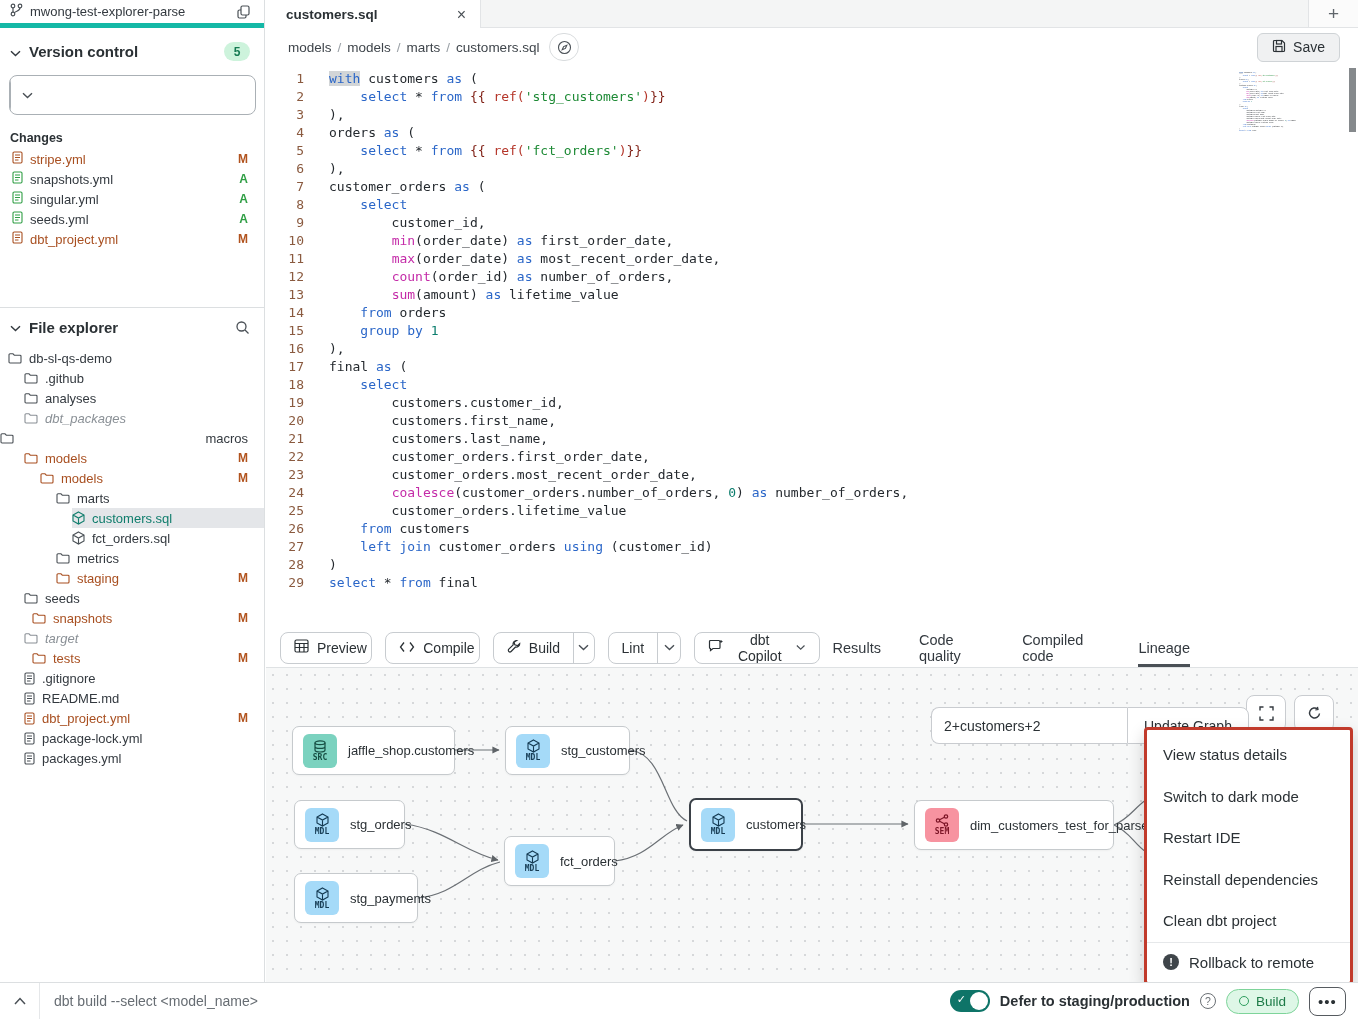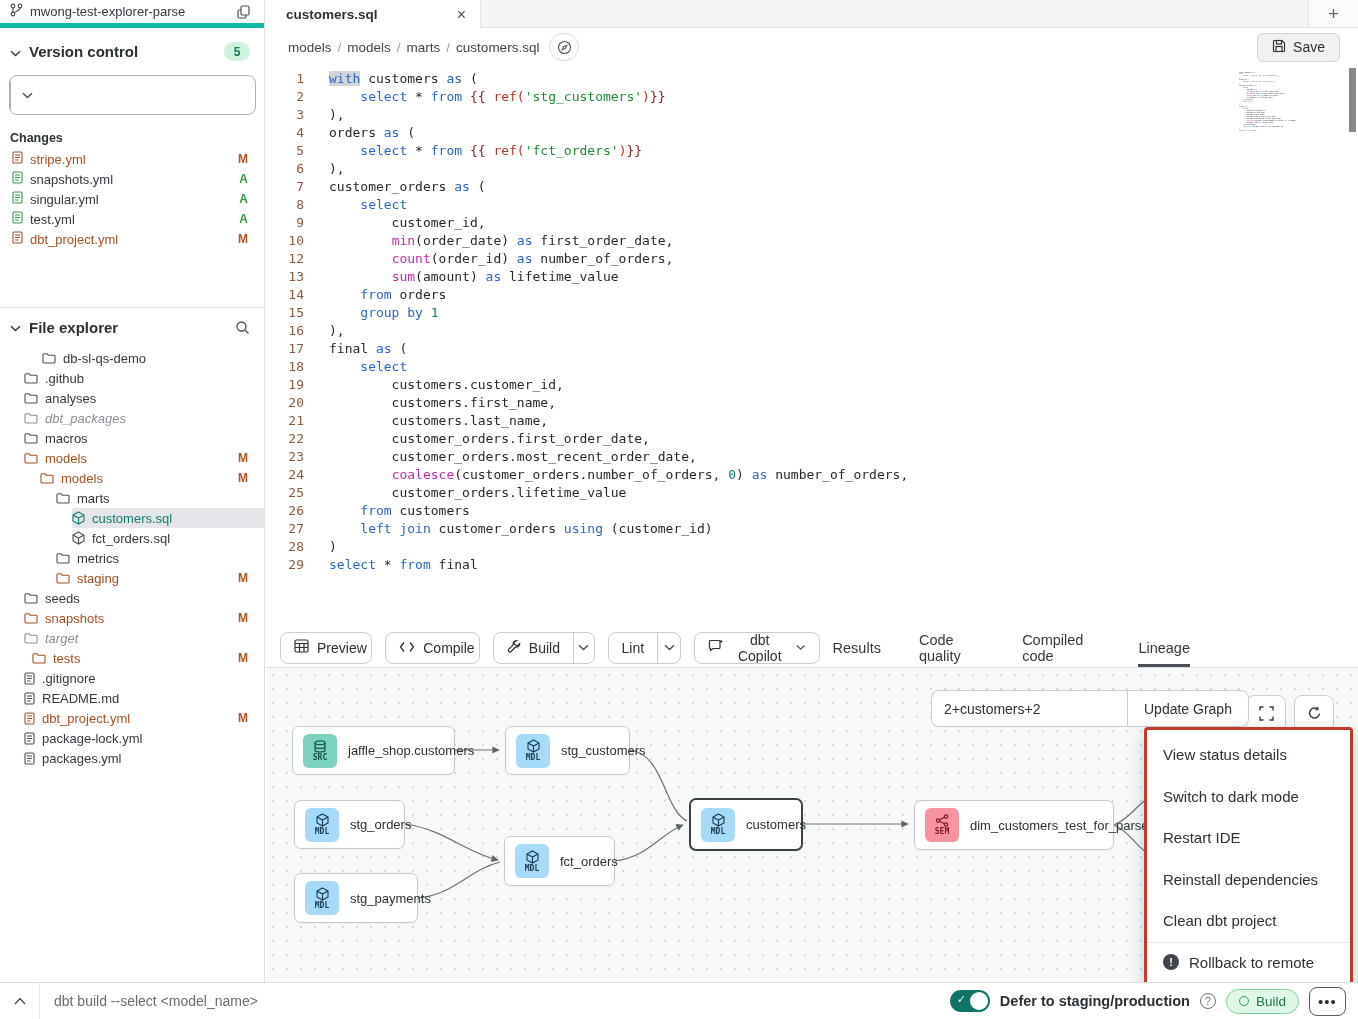--- a/index.html
+++ b/index.html
@@ -91,21 +91,21 @@
     display:flex; align-items:center; gap:11px; padding-left:10px; cursor:pointer; box-shadow:0 1px 2px rgba(0,0,0,.04); }
   .lg-node.sel { border:2px solid #3b4148; }
   .lg-badge { width:34px; height:34px; border-radius:6px; display:flex; flex-direction:column; align-items:center; justify-content:center; flex:none; }
   .lg-badge .btxt { font-family:"DejaVu Sans Mono", monospace; font-size:8px; font-weight:bold; line-height:9px; }
   .bg-SRC { background:#7bd2bf; color:#174f43; }
   .bg-MDL { background:#a5daf8; color:#143a52; }
   .bg-SEM { background:#f793a0; color:#7c1627; }
   .lg-label { font-size:13px; color:#2b3135; white-space:nowrap; }
   .lg-edges { position:absolute; left:0; top:0; pointer-events:none; }
 
-  .lg-search { position:absolute; left:665px; top:22px; display:flex; z-index:5; }
+  .lg-search { position:absolute; left:665px; top:39px; display:flex; z-index:5; }
   .lg-search input { width:196px; height:37px; border:1px solid #c9ccd0; border-right:none; border-radius:8px 0 0 8px;
     padding:0 12px; font-size:14px; color:#2b3135; outline:none; background:#fff; font-family:"Liberation Sans",sans-serif; }
   .upd-btn { height:37px; padding:0 16px; background:#fff; border:1px solid #c9ccd0; border-radius:0 8px 8px 0;
     font-size:14px; color:#2b3135; cursor:pointer; }
   .sq-btn { position:absolute; top:27px; width:40px; height:37px; background:#fff; border:1px solid #c9ccd0;
     border-radius:8px; display:flex; align-items:center; justify-content:center; color:#33393f; cursor:pointer; z-index:4; }
 
   .ctx-menu { position:absolute; left:878px; top:59px; width:209px; background:#fff;
     border:3px solid #c13a2b; border-radius:4px; box-shadow:0 6px 16px rgba(0,0,0,.18); z-index:20; padding-top:4px; }
   .ctx-item { height:41.5px; display:flex; align-items:center; padding-left:16px; font-size:15px; color:#2b3135; cursor:pointer; gap:10px; }
@@ -200,21 +200,21 @@
               <path d="M3 4 H8 M3 6.5 H8 M3 9 H6.5"></path>
             </svg></span>
           <span class="nm">singular.yml</span>
           <span class="st-letter st-A">A</span>
         </div>
         <div class="chg-row add">
           <span class="fi" style="color:#2f9e44"><svg width="11" height="13" viewBox="0 0 11 13" fill="none" stroke="#2f9e44" stroke-width="1.1">
               <rect x="1" y="1" width="9" height="11" rx="1.2"></rect>
               <path d="M3 4 H8 M3 6.5 H8 M3 9 H6.5"></path>
             </svg></span>
-          <span class="nm">test.yml</span>
+          <span class="nm">seeds.yml</span>
           <span class="st-letter st-A">A</span>
         </div>
         <div class="chg-row mod">
           <span class="fi" style="color:#a84f20"><svg width="11" height="13" viewBox="0 0 11 13" fill="none" stroke="#a84f20" stroke-width="1.1">
               <rect x="1" y="1" width="9" height="11" rx="1.2"></rect>
               <path d="M3 4 H8 M3 6.5 H8 M3 9 H6.5"></path>
             </svg></span>
           <span class="nm">dbt_project.yml</span>
           <span class="st-letter st-M">M</span>
         </div>
@@ -229,21 +229,21 @@
         </span>
         <span class="label">File explorer</span>
         <button class="icon-btn">
           <svg width="15" height="15" viewBox="0 0 15 15" fill="none" stroke="#4a5056" stroke-width="1.3">
             <circle cx="6.5" cy="6.5" r="4.5"></circle>
               <path d="M10 10 L13.5 13.5"></path>
           </svg>
         </button>
       </div>
       <div class="tree" id="file-tree">
-          <div class="tree-row" style="padding-left: 8px; margin-left: 34px;">
+          <div class="tree-row" style="padding-left: 8px;">
             <span class="inner">
               <span class="ticon">
                 <svg width="14" height="12" viewBox="0 0 14 12" fill="none" stroke="#4a5056" stroke-width="1.1">
                   <path d="M1 2.8 A1 1 0 0 1 2 1.8 H5 L6.3 3.2 H12 A1 1 0 0 1 13 4.2 V10 A1 1 0 0 1 12 11 H2 A1 1 0 0 1 1 10 Z"></path>
                 </svg>
               </span>
               <span class="nm">db-sl-qs-demo</span>
             </span>
           </div>
           <div class="tree-row" style="padding-left: 24px;">
@@ -269,21 +269,21 @@
           <div class="tree-row muted" style="padding-left: 24px;">
             <span class="inner">
               <span class="ticon">
                 <svg width="14" height="12" viewBox="0 0 14 12" fill="none" stroke="#8a9096" stroke-width="1.1">
                   <path d="M1 2.8 A1 1 0 0 1 2 1.8 H5 L6.3 3.2 H12 A1 1 0 0 1 13 4.2 V10 A1 1 0 0 1 12 11 H2 A1 1 0 0 1 1 10 Z"></path>
                 </svg>
               </span>
               <span class="nm">dbt_packages</span>
             </span>
           </div>
-          <div class="tree-row" style="padding-left: 24px;">
+          <div class="tree-row" style=" text-align: right;">
             <span class="inner">
               <span class="ticon">
                 <svg width="14" height="12" viewBox="0 0 14 12" fill="none" stroke="#4a5056" stroke-width="1.1">
                   <path d="M1 2.8 A1 1 0 0 1 2 1.8 H5 L6.3 3.2 H12 A1 1 0 0 1 13 4.2 V10 A1 1 0 0 1 12 11 H2 A1 1 0 0 1 1 10 Z"></path>
                 </svg>
               </span>
               <span class="nm">macros</span>
             </span>
           </div>
           <div class="tree-row mod" style="padding-left: 24px;">
@@ -362,21 +362,21 @@
           <div class="tree-row" style="padding-left: 24px;">
             <span class="inner">
               <span class="ticon">
                 <svg width="14" height="12" viewBox="0 0 14 12" fill="none" stroke="#4a5056" stroke-width="1.1">
                   <path d="M1 2.8 A1 1 0 0 1 2 1.8 H5 L6.3 3.2 H12 A1 1 0 0 1 13 4.2 V10 A1 1 0 0 1 12 11 H2 A1 1 0 0 1 1 10 Z"></path>
                 </svg>
               </span>
               <span class="nm">seeds</span>
             </span>
           </div>
-          <div class="tree-row mod" style="padding-left: 24px;">
+          <div class="tree-row mod" style="padding-left: 32px;">
             <span class="inner">
               <span class="ticon">
                 <svg width="14" height="12" viewBox="0 0 14 12" fill="none" stroke="#a84f20" stroke-width="1.1">
                   <path d="M1 2.8 A1 1 0 0 1 2 1.8 H5 L6.3 3.2 H12 A1 1 0 0 1 13 4.2 V10 A1 1 0 0 1 12 11 H2 A1 1 0 0 1 1 10 Z"></path>
                 </svg>
               </span>
               <span class="nm">snapshots</span>
               <span class="st-letter st-M">M</span>
             </span>
           </div>
@@ -504,20 +504,21 @@
           <div class="crow"><span class="lnum">1</span><span class="ccode"><span class="tk-kw tk-sel">with</span><span class="tk-pl"> customers </span><span class="tk-kw">as</span><span class="tk-pl"> (</span></span></div>
           <div class="crow"><span class="lnum">2</span><span class="ccode"><span class="tk-pl">    </span><span class="tk-kw">select</span><span class="tk-pl"> * </span><span class="tk-kw">from</span><span class="tk-pl"> </span><span class="tk-jj">{{</span><span class="tk-pl"> </span><span class="tk-fnr">ref(</span><span class="tk-str">'stg_customers'</span><span class="tk-fnr">)</span><span class="tk-jj">}}</span></span></div>
           <div class="crow"><span class="lnum">3</span><span class="ccode"><span class="tk-pl">),</span></span></div>
           <div class="crow"><span class="lnum">4</span><span class="ccode"><span class="tk-pl">orders </span><span class="tk-kw">as</span><span class="tk-pl"> (</span></span></div>
           <div class="crow"><span class="lnum">5</span><span class="ccode"><span class="tk-pl">    </span><span class="tk-kw">select</span><span class="tk-pl"> * </span><span class="tk-kw">from</span><span class="tk-pl"> </span><span class="tk-jj">{{</span><span class="tk-pl"> </span><span class="tk-fnr">ref(</span><span class="tk-str">'fct_orders'</span><span class="tk-fnr">)</span><span class="tk-jj">}}</span></span></div>
           <div class="crow"><span class="lnum">6</span><span class="ccode"><span class="tk-pl">),</span></span></div>
           <div class="crow"><span class="lnum">7</span><span class="ccode"><span class="tk-pl">customer_orders </span><span class="tk-kw">as</span><span class="tk-pl"> (</span></span></div>
           <div class="crow"><span class="lnum">8</span><span class="ccode"><span class="tk-pl">    </span><span class="tk-kw">select</span></span></div>
           <div class="crow"><span class="lnum">9</span><span class="ccode"><span class="tk-pl">        customer_id,</span></span></div>
           <div class="crow"><span class="lnum">10</span><span class="ccode"><span class="tk-pl">        </span><span class="tk-fn">min</span><span class="tk-pl">(order_date) </span><span class="tk-kw">as</span><span class="tk-pl"> first_order_date,</span></span></div>
+          <div class="crow"><span class="lnum">11</span><span class="ccode"><span class="tk-pl">        </span><span class="tk-fn">max</span><span class="tk-pl">(order_date) </span><span class="tk-kw">as</span><span class="tk-pl"> most_recent_order_date,</span></span></div>
           <div class="crow"><span class="lnum">12</span><span class="ccode"><span class="tk-pl">        </span><span class="tk-fn">count</span><span class="tk-pl">(order_id) </span><span class="tk-kw">as</span><span class="tk-pl"> number_of_orders,</span></span></div>
           <div class="crow"><span class="lnum">13</span><span class="ccode"><span class="tk-pl">        </span><span class="tk-fn">sum</span><span class="tk-pl">(amount) </span><span class="tk-kw">as</span><span class="tk-pl"> lifetime_value</span></span></div>
           <div class="crow"><span class="lnum">14</span><span class="ccode"><span class="tk-pl">    </span><span class="tk-kw">from</span><span class="tk-pl"> orders</span></span></div>
           <div class="crow"><span class="lnum">15</span><span class="ccode"><span class="tk-pl">    </span><span class="tk-kw">group by</span><span class="tk-pl"> </span><span class="tk-num">1</span></span></div>
           <div class="crow"><span class="lnum">16</span><span class="ccode"><span class="tk-pl">),</span></span></div>
           <div class="crow"><span class="lnum">17</span><span class="ccode"><span class="tk-pl">final </span><span class="tk-kw">as</span><span class="tk-pl"> (</span></span></div>
           <div class="crow"><span class="lnum">18</span><span class="ccode"><span class="tk-pl">    </span><span class="tk-kw">select</span></span></div>
           <div class="crow"><span class="lnum">19</span><span class="ccode"><span class="tk-pl">        customers.customer_id,</span></span></div>
           <div class="crow"><span class="lnum">20</span><span class="ccode"><span class="tk-pl">        customers.first_name,</span></span></div>
           <div class="crow"><span class="lnum">21</span><span class="ccode"><span class="tk-pl">        customers.last_name,</span></span></div>

